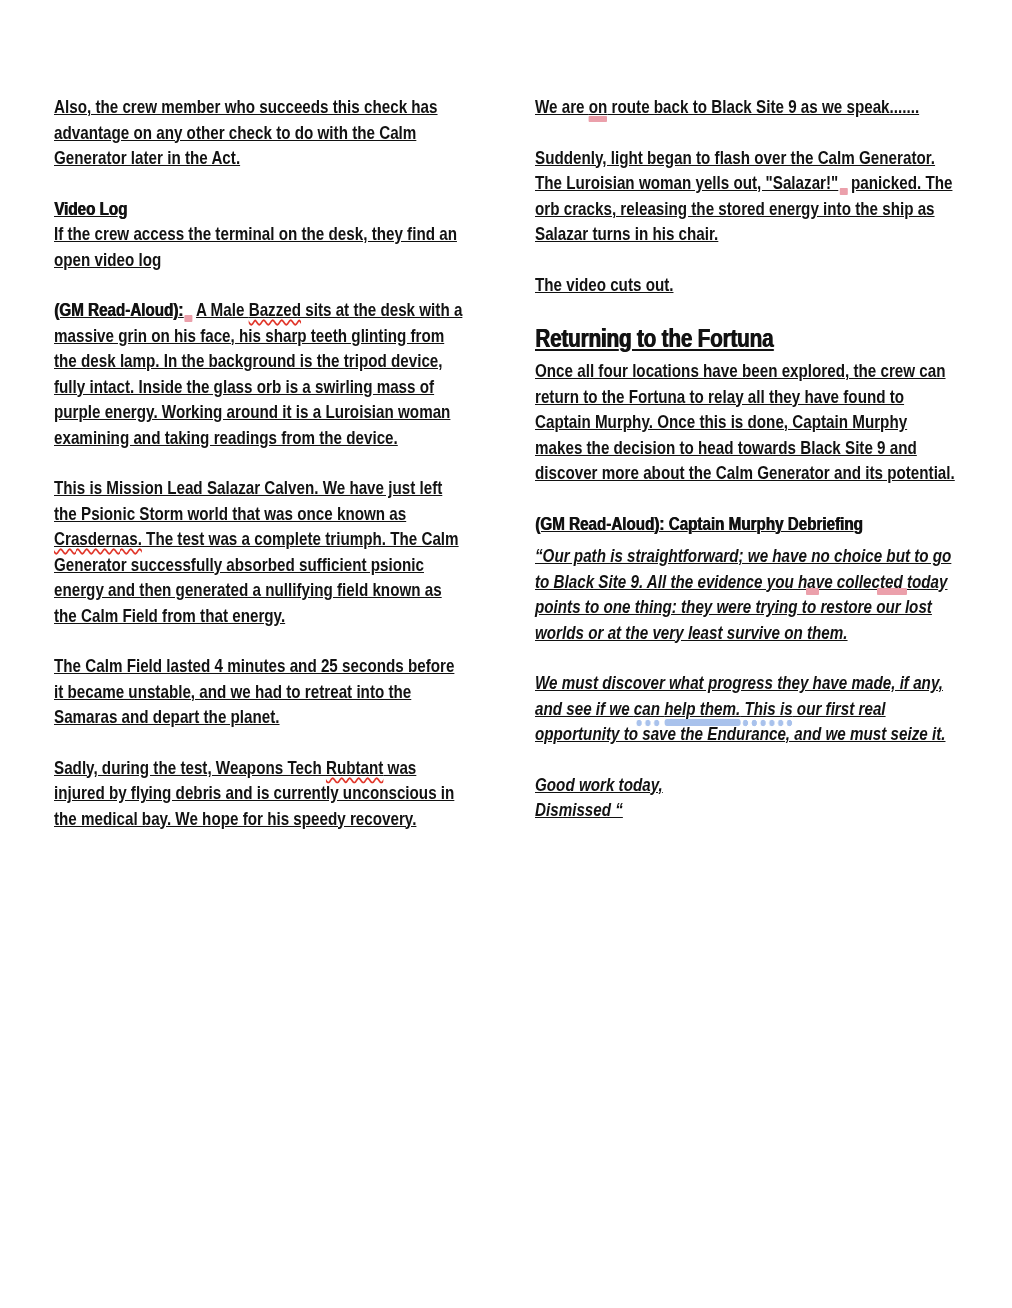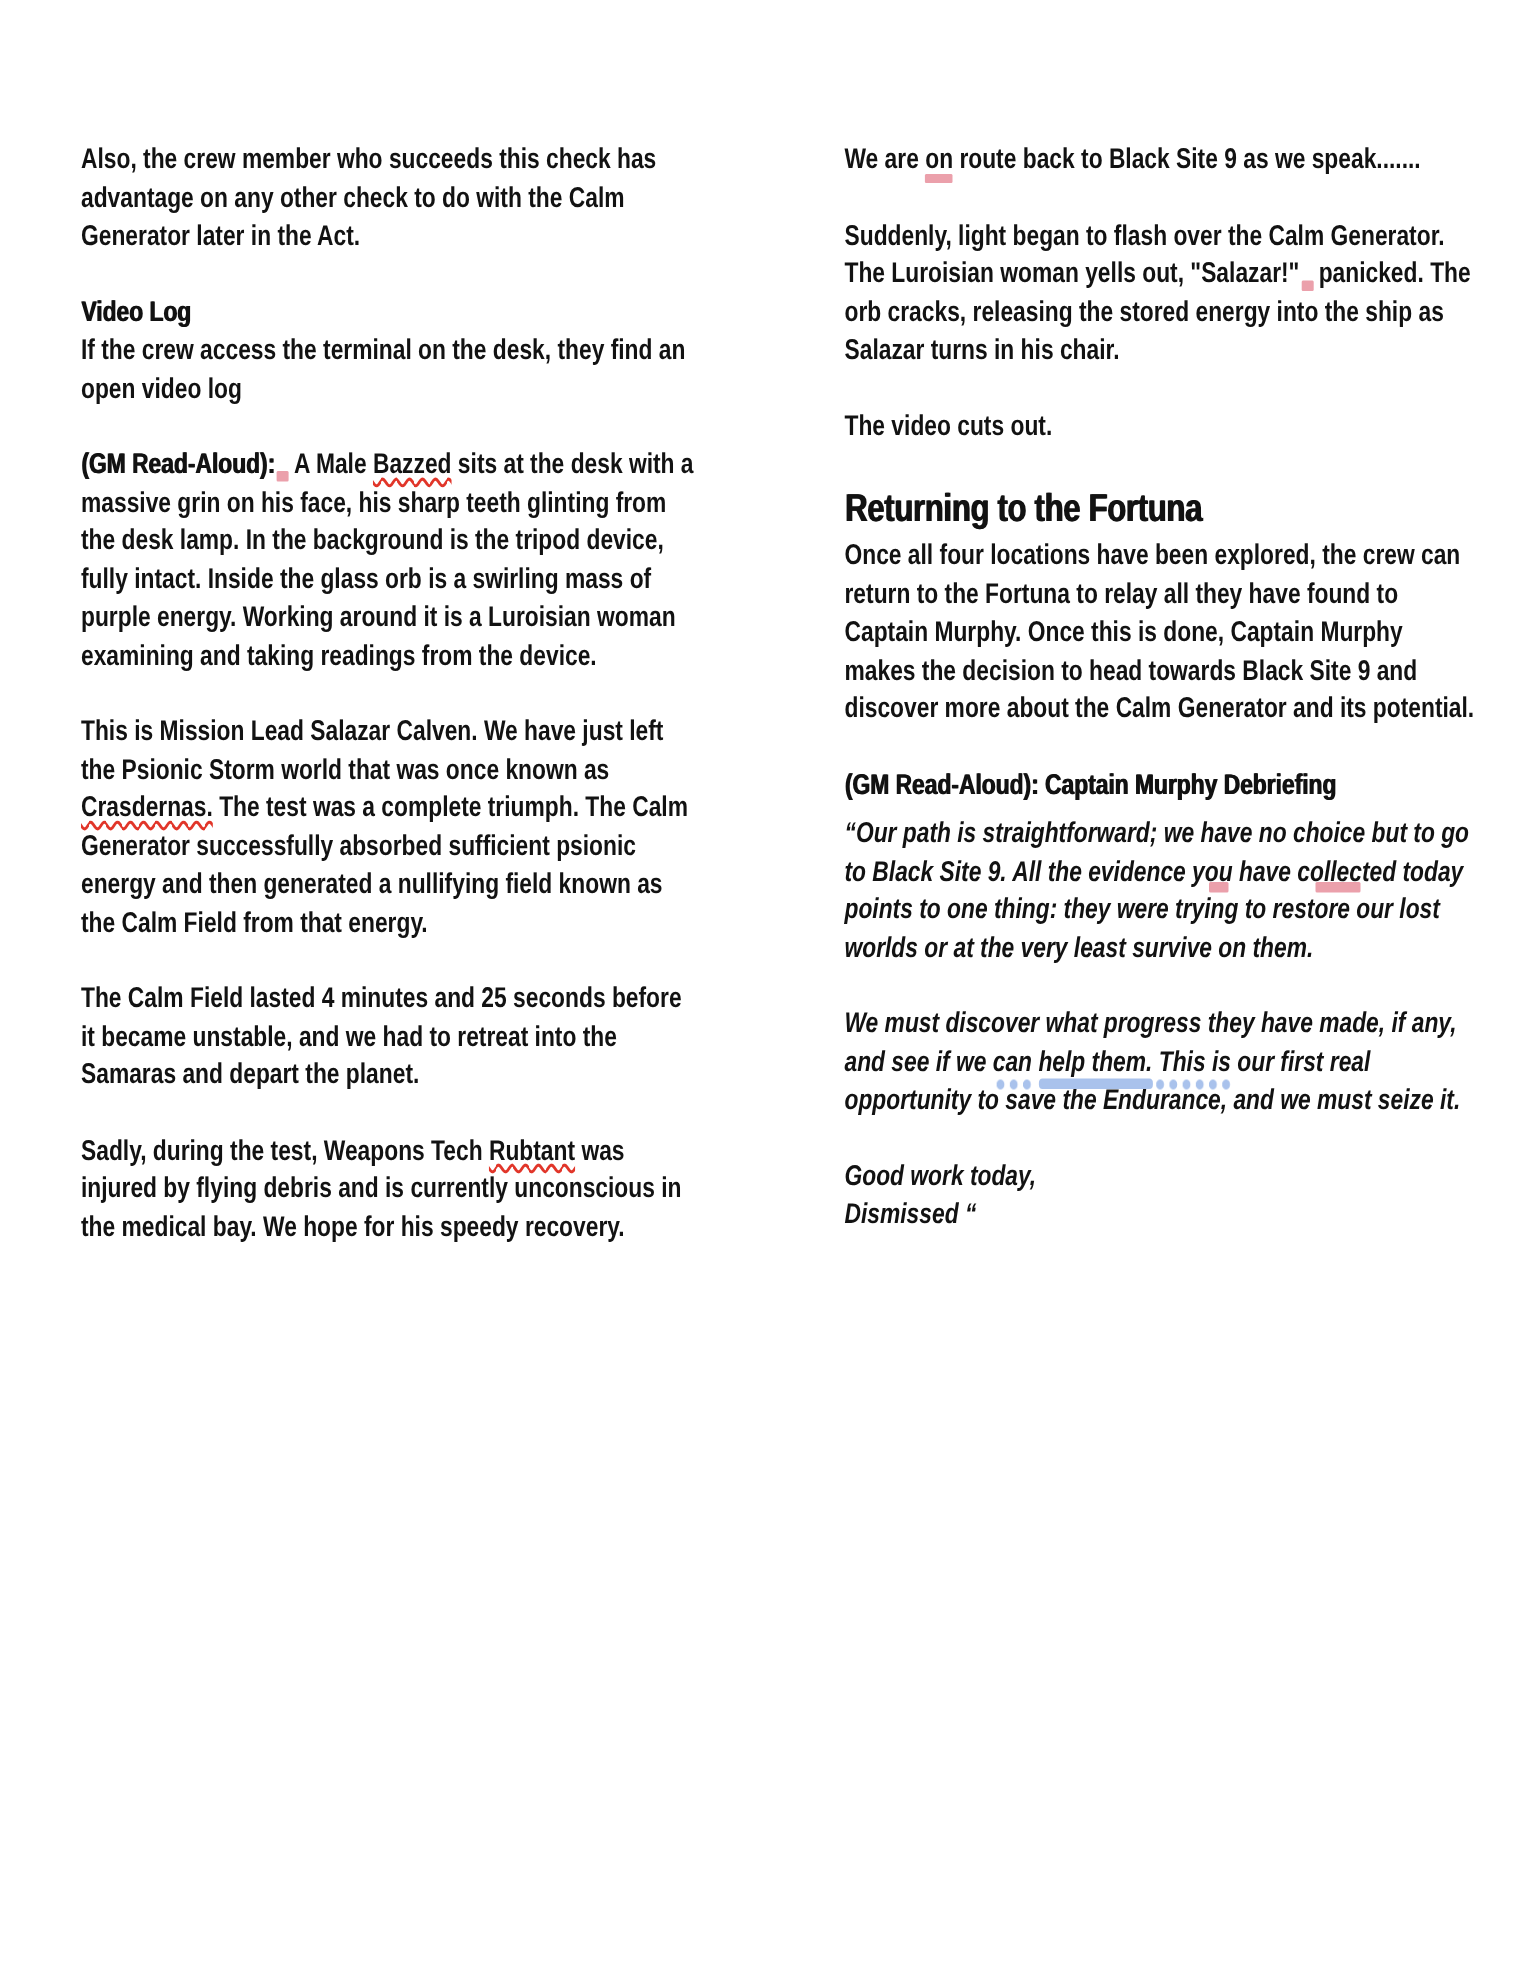--- a/index.html
+++ b/index.html
@@ -12,23 +12,23 @@
   html,body{margin:0;padding:0;background:var(--bg);}
   .page{
     position:relative;
     width:1012px;
     height:1308px;
     background:var(--bg);
     overflow:hidden;
     font-family:"Liberation Sans", sans-serif;
     color:var(--text);
   }
-  .col{position:absolute;top:94px;}
+  .col{position:absolute;top:94px;text-decoration:underline;}
   .col-left{left:54px;width:412px;}
-  .col-right{left:535px;width:420px;margin-left:28px;}
+  .col-right{left:535px;width:420px;}
   
   .condense{
     width:125%;
     transform:scaleX(0.8);
     transform-origin:0 0;
   }
   .condense p, .condense h2, .condense h3{margin:0;}
   .condense p{
     font-size:19px;
     line-height:25.5px;

